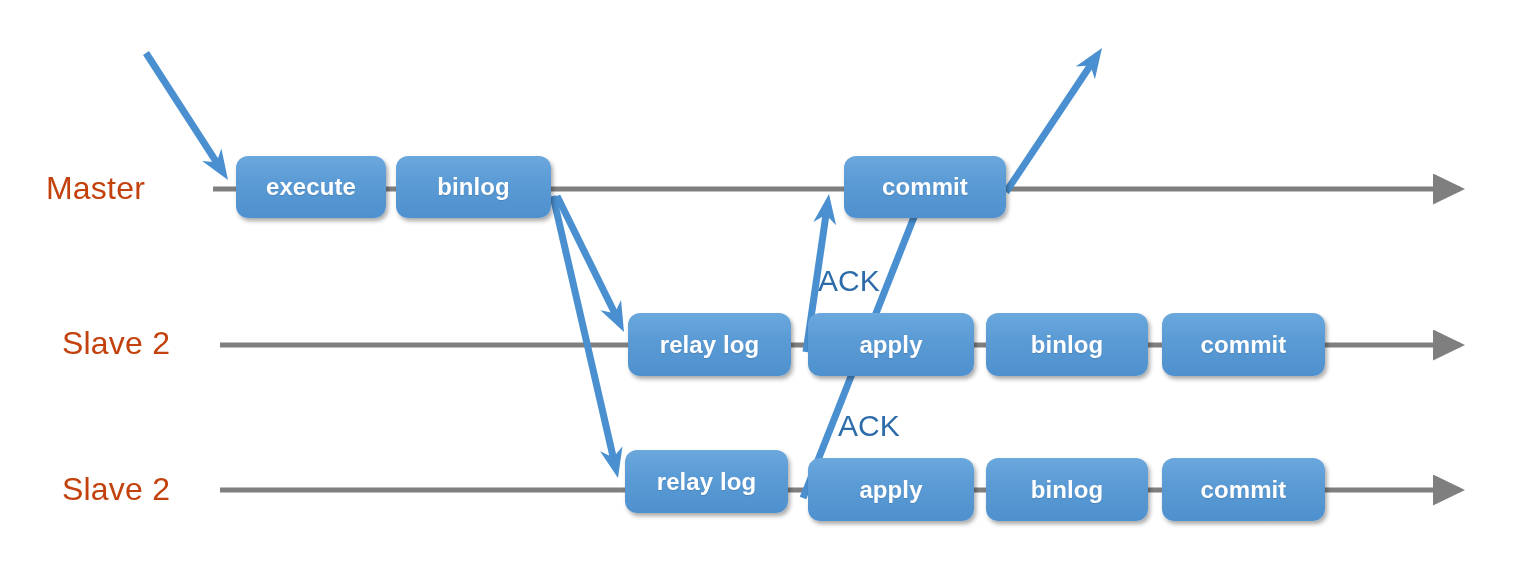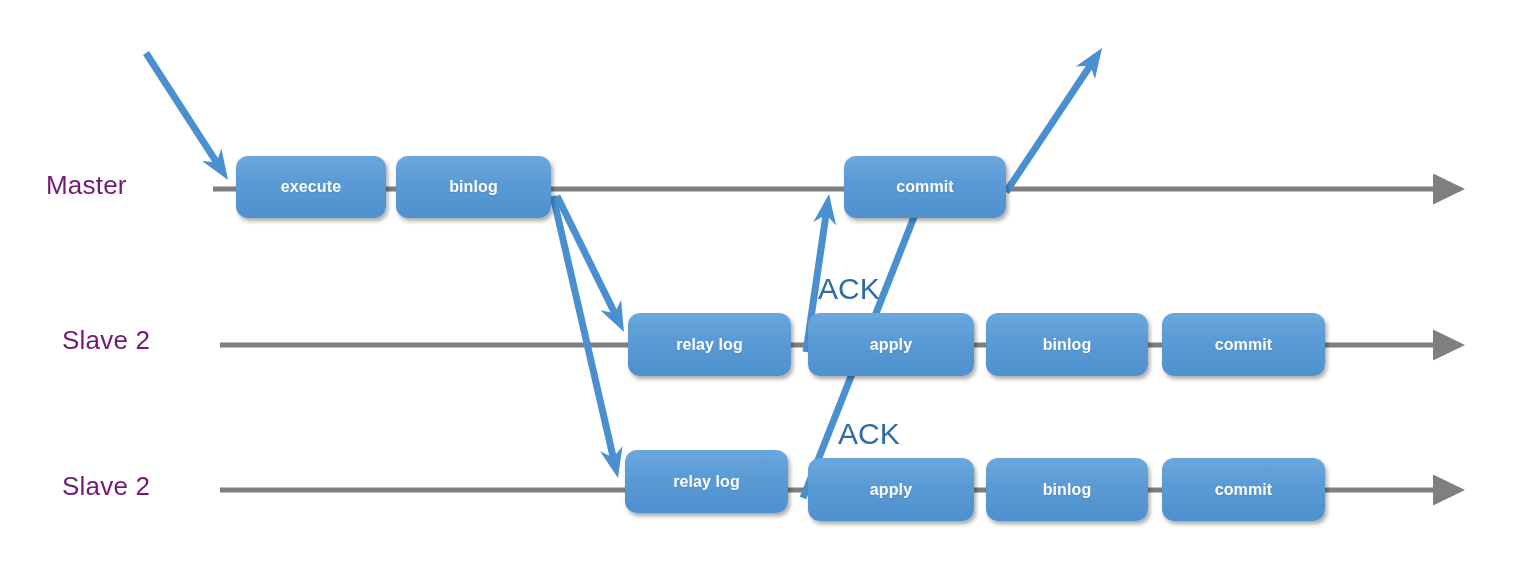--- a/index.html
+++ b/index.html
@@ -14,22 +14,22 @@
   #canvas {
     position: relative;
     width: 1532px;
     height: 588px;
     background: #ffffff;
     overflow: hidden;
   }
   .row-label {
     position: absolute;
     font-family: "Liberation Sans", sans-serif;
-    font-size: 26px;
-    color: #701a75;
+    font-size: 32px;
+    color: #c2410c;
     white-space: nowrap;
     letter-spacing: 0.2px;
   }
   .lifeline-svg {
     position: absolute;
     left: 0;
     top: 0;
     width: 1532px;
     height: 588px;
     pointer-events: none;
@@ -39,32 +39,31 @@
     box-sizing: border-box;
     border-radius: 12px;
     background: linear-gradient(to bottom, #6aa8dd 0%, #5b9bd5 42%, #4e91ce 100%);
     box-shadow: 2px 3px 4px rgba(0,0,0,0.34);
     display: flex;
     align-items: center;
     justify-content: center;
     color: #ffffff;
     font-family: "Liberation Sans", sans-serif;
     font-weight: bold;
-    font-size: 16px;
+    font-size: 24px;
     letter-spacing: 0.1px;
     text-shadow: 0 1px 1px rgba(0,0,0,0.12);
     white-space: nowrap;
   }
   .ack-label {
     position: absolute;
     font-family: "Liberation Sans", sans-serif;
     font-size: 30px;
     color: #2d6ca8;
     white-space: nowrap;
-    margin-top: 8px;
   }
 </style>
 </head>
 <body>
 
 <div id="canvas">
 
   <svg class="lifeline-svg" viewBox="0 0 1532 588" width="1532" height="588" xmlns="http://www.w3.org/2000/svg">
     <defs>
       <marker id="gray-head" markerWidth="9" markerHeight="9" refX="5.4" refY="3.1" orient="auto" markerUnits="strokeWidth">

